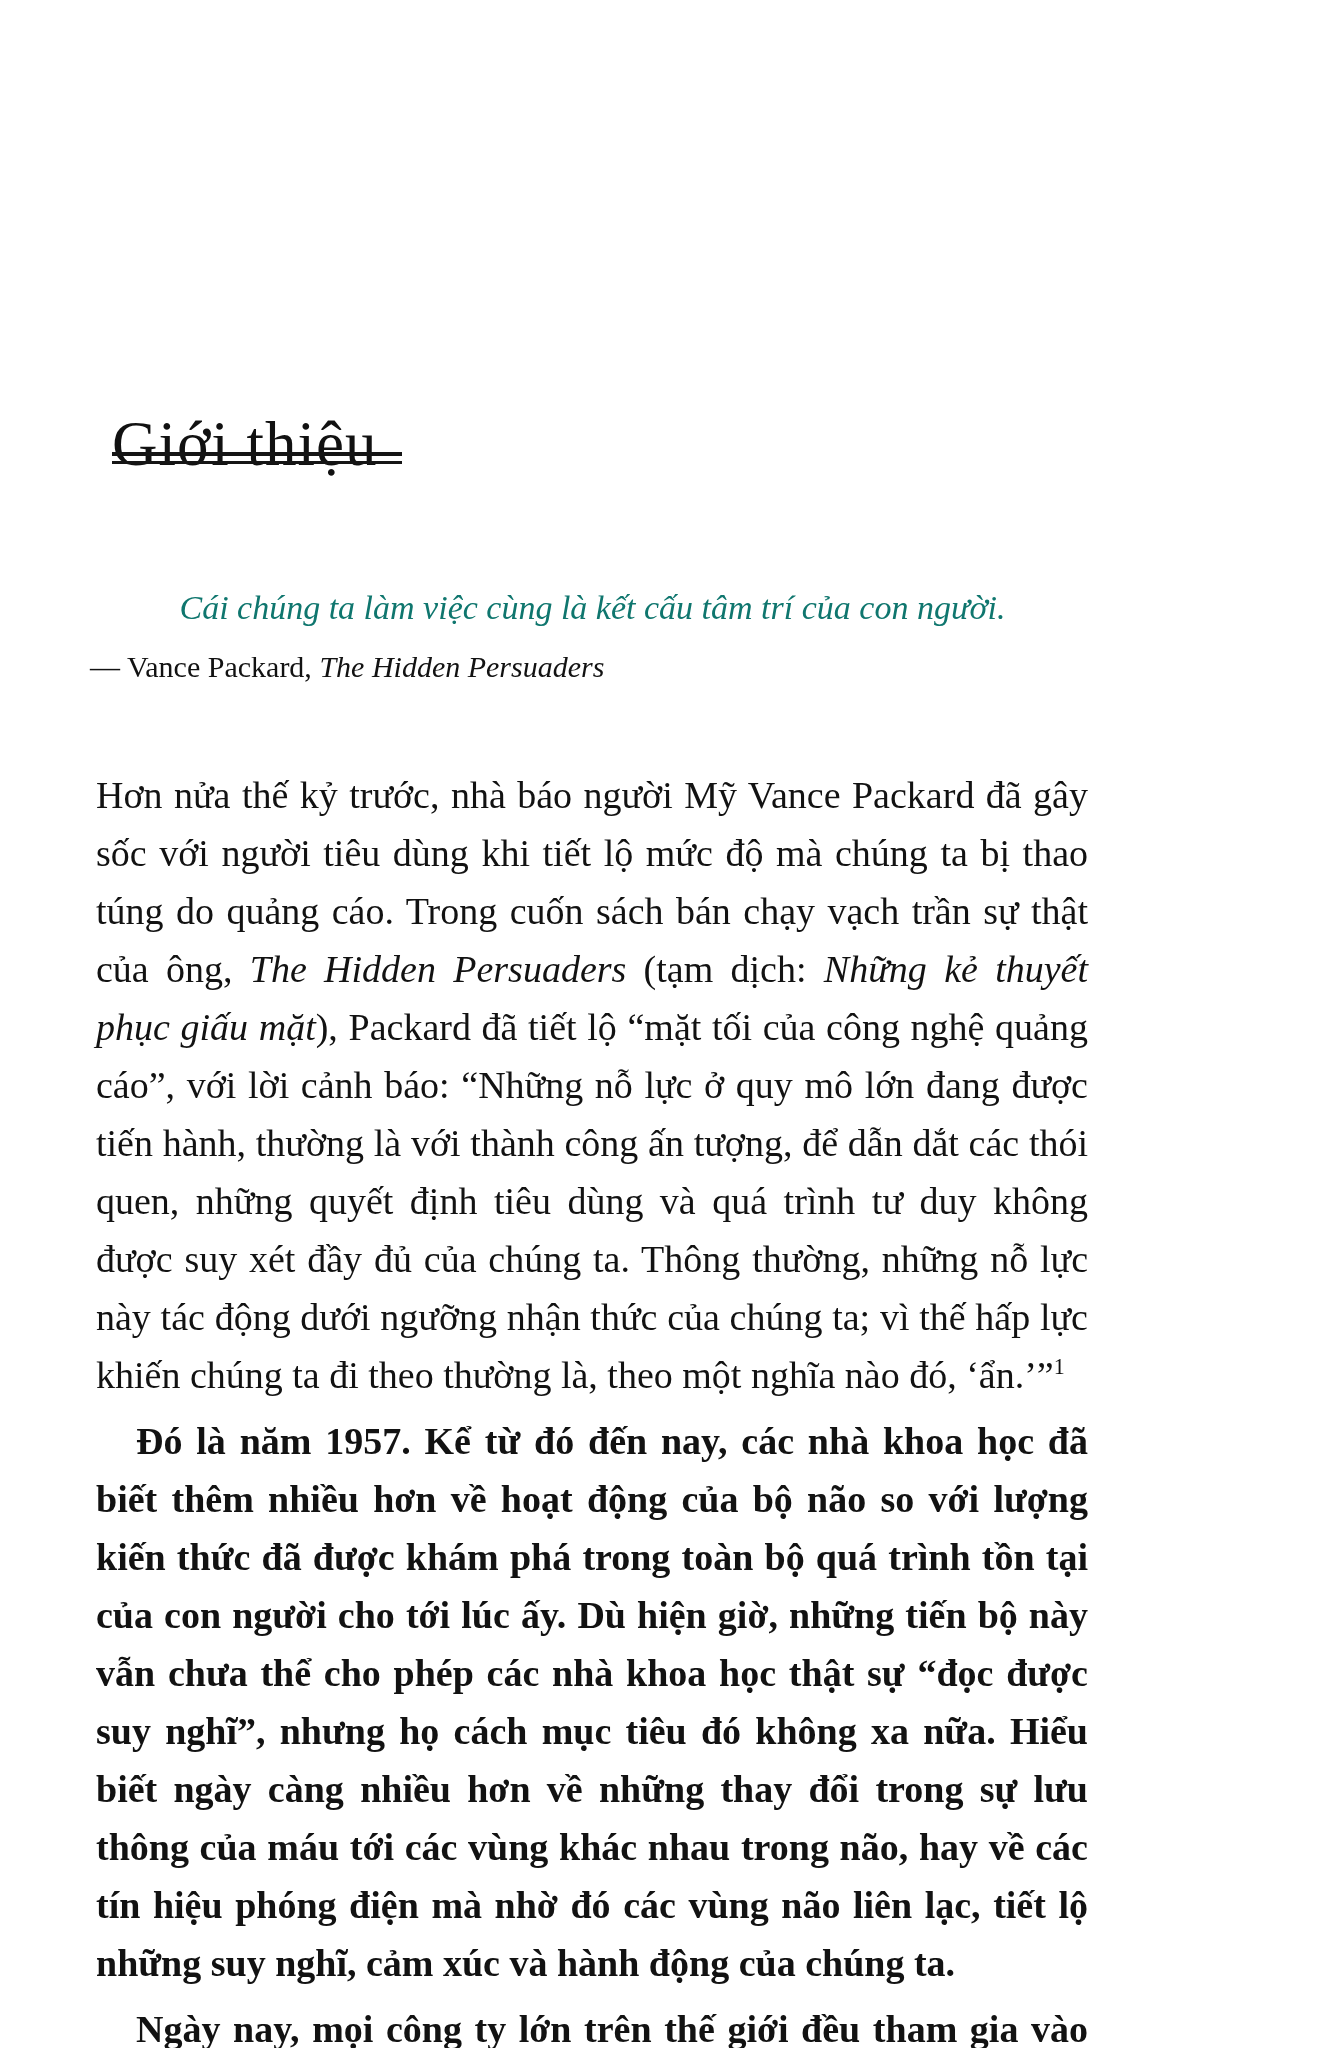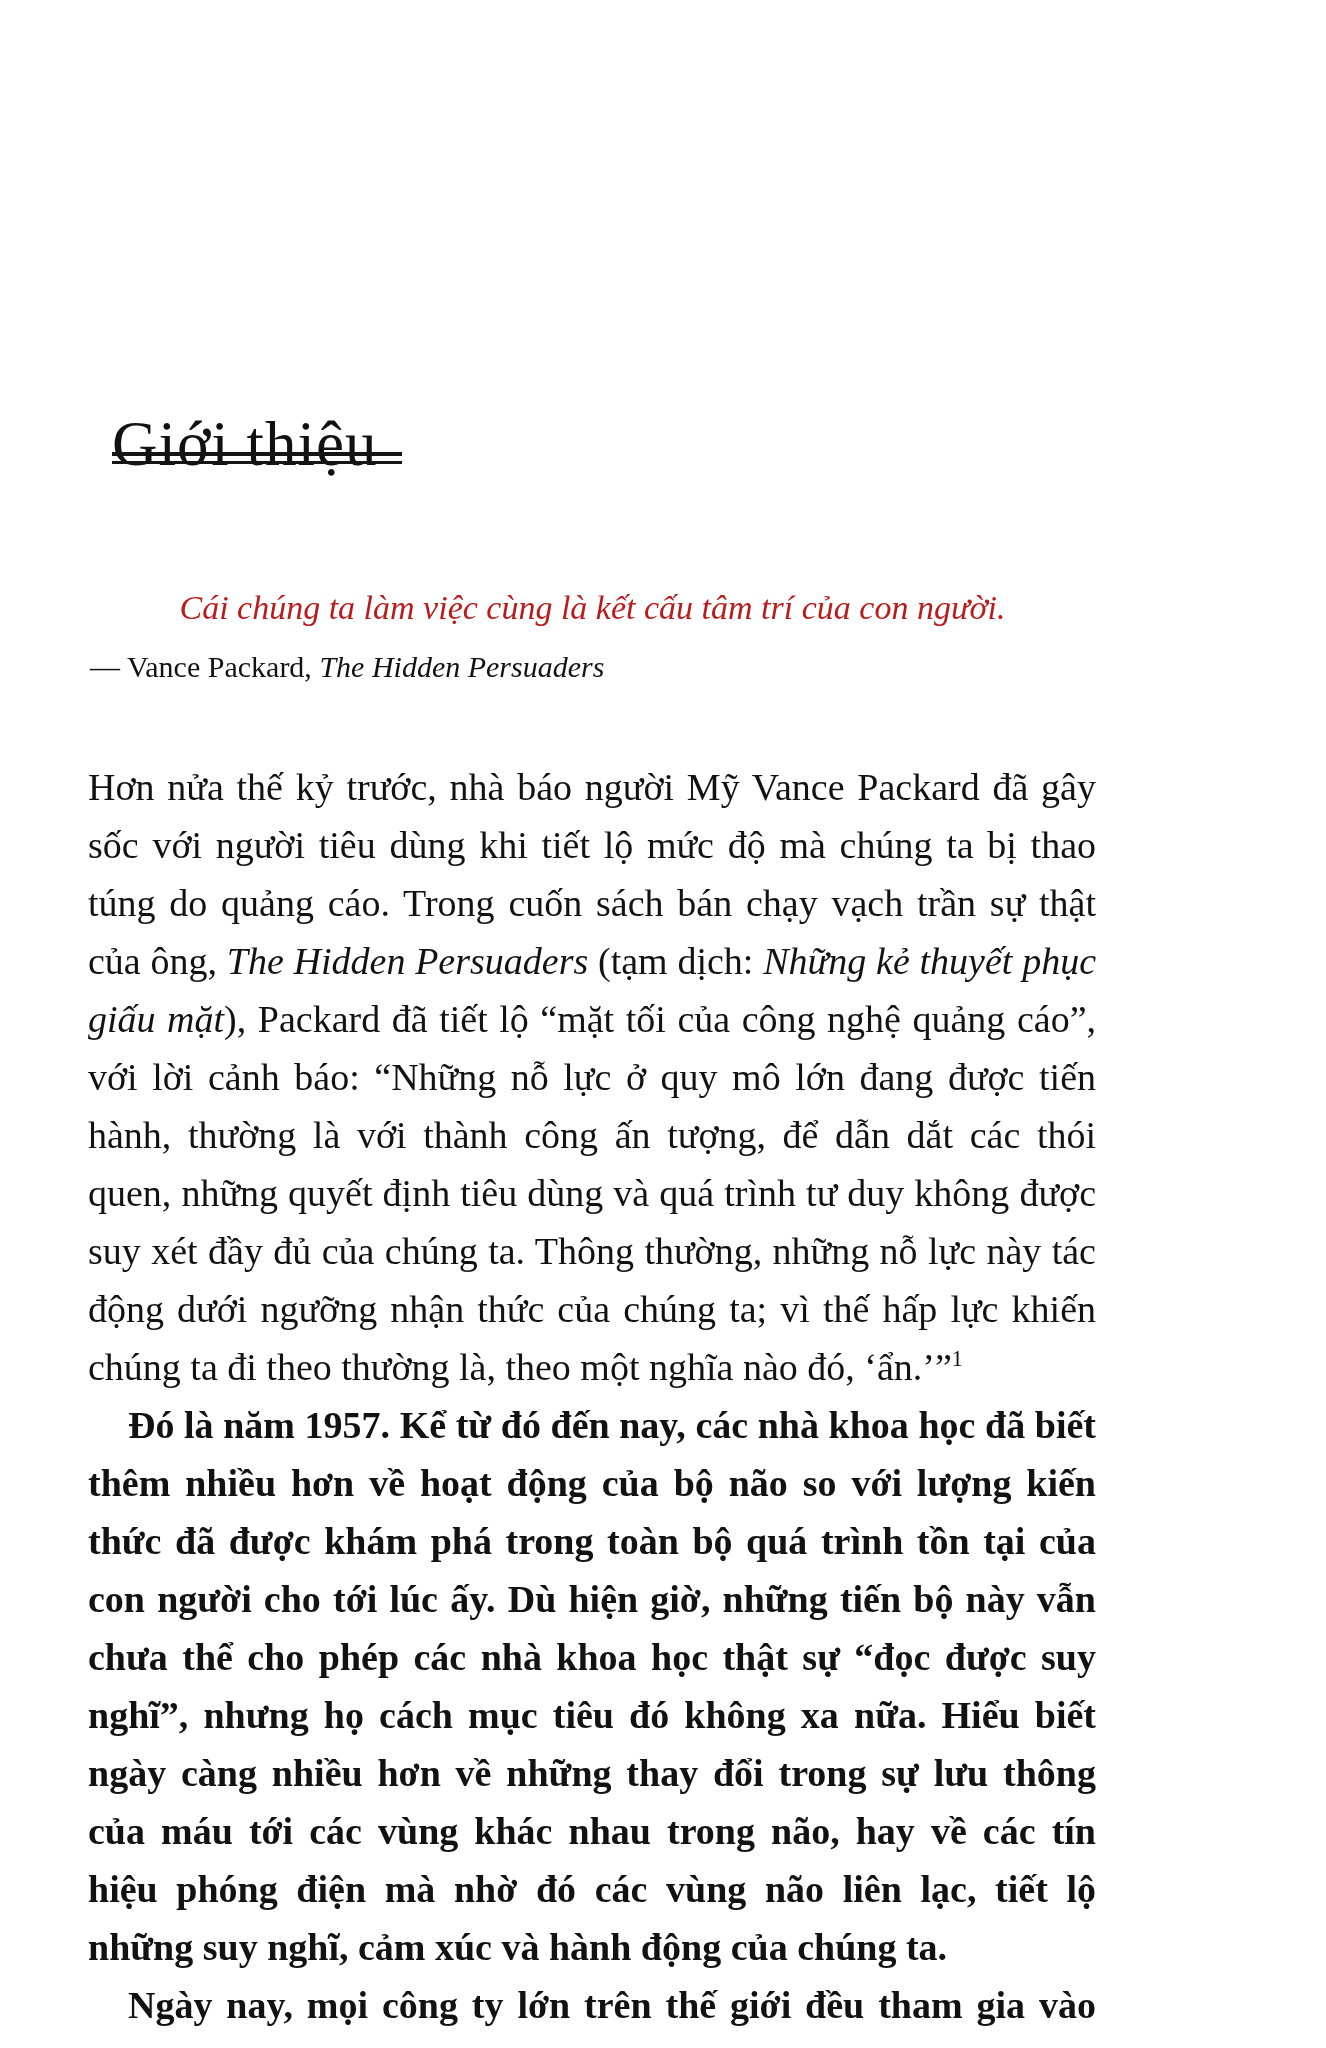--- a/index.html
+++ b/index.html
@@ -37,21 +37,21 @@
   }
   .epigraph {
     position: absolute;
     left: 90px;
     top: 586px;
     width: 1005px;
     text-align: center;
     font-style: italic;
     font-size: 34px;
     line-height: 1.3;
-    color: #b91c1c;
+    color: #0f766e;
   }
   .attribution {
     position: absolute;
     left: 90px;
     top: 650px;
     width: 1005px;
     text-align: left;
     padding-right: 35px;
     box-sizing: border-box;
     font-size: 30px;
@@ -64,21 +64,21 @@
     position: absolute;
     left: 88px;
     top: 758px;
     width: 1008px;
     font-size: 38px;
     line-height: 58px;
     text-align: justify;
     color: #121212;
   }
   .body-text p {
-    margin: 0;
+    margin: 8px;
     padding: 0;
   }
   .body-text p.indented {
     text-indent: 40px;
     font-weight: bold;
   }
   .body-text sup {
     font-size: 58%;
     line-height: 0;
     vertical-align: super;

